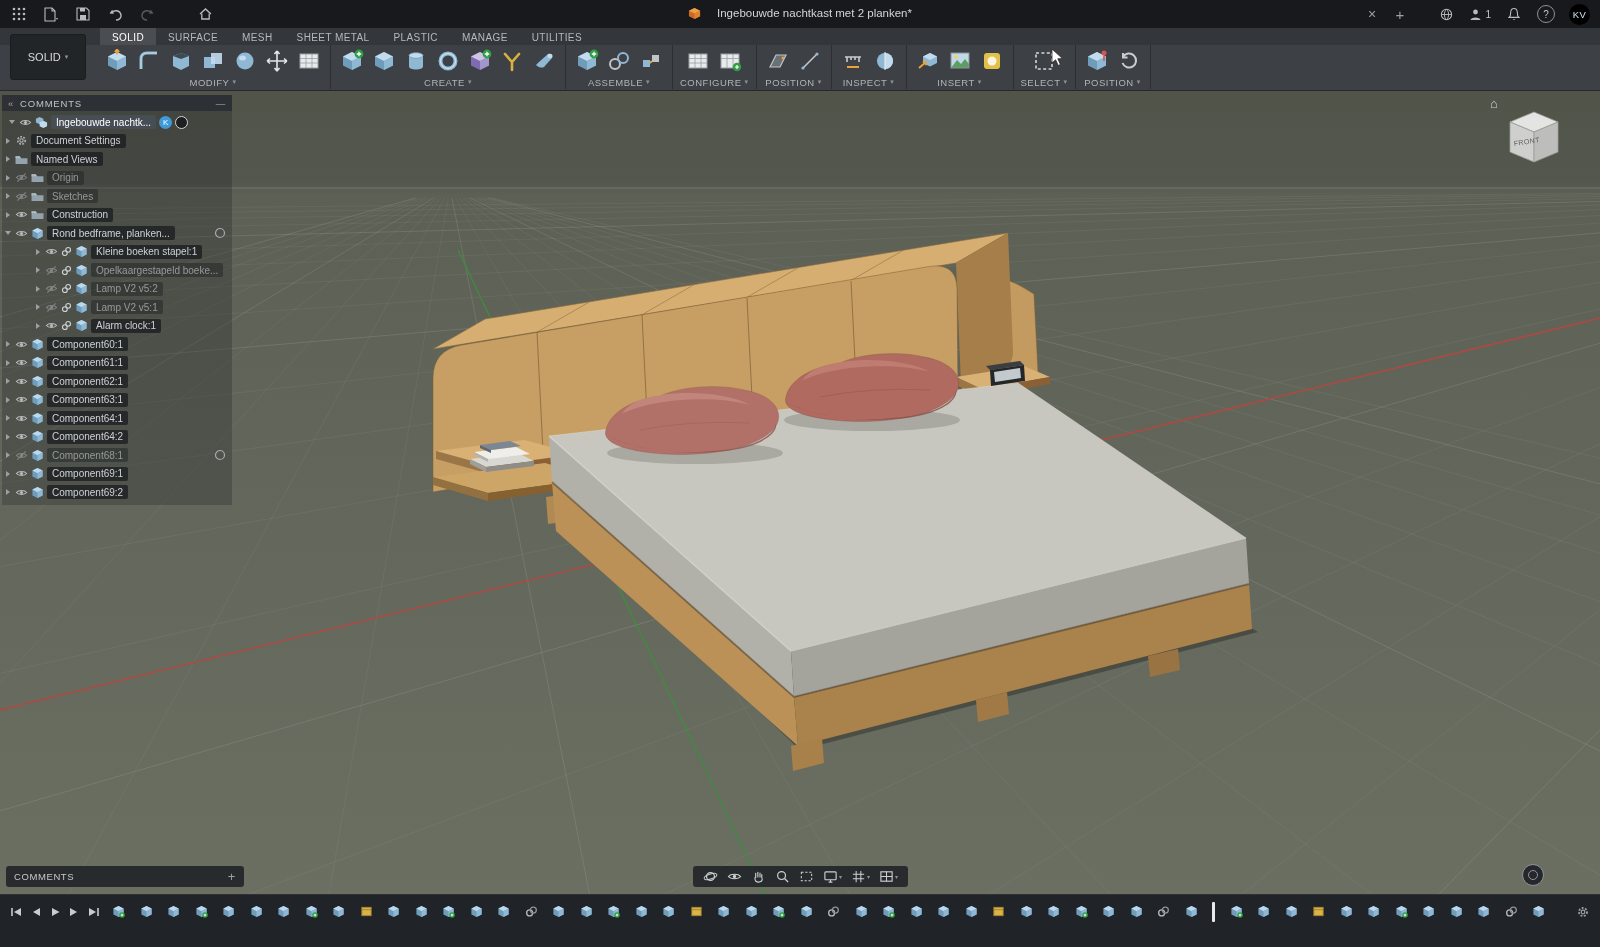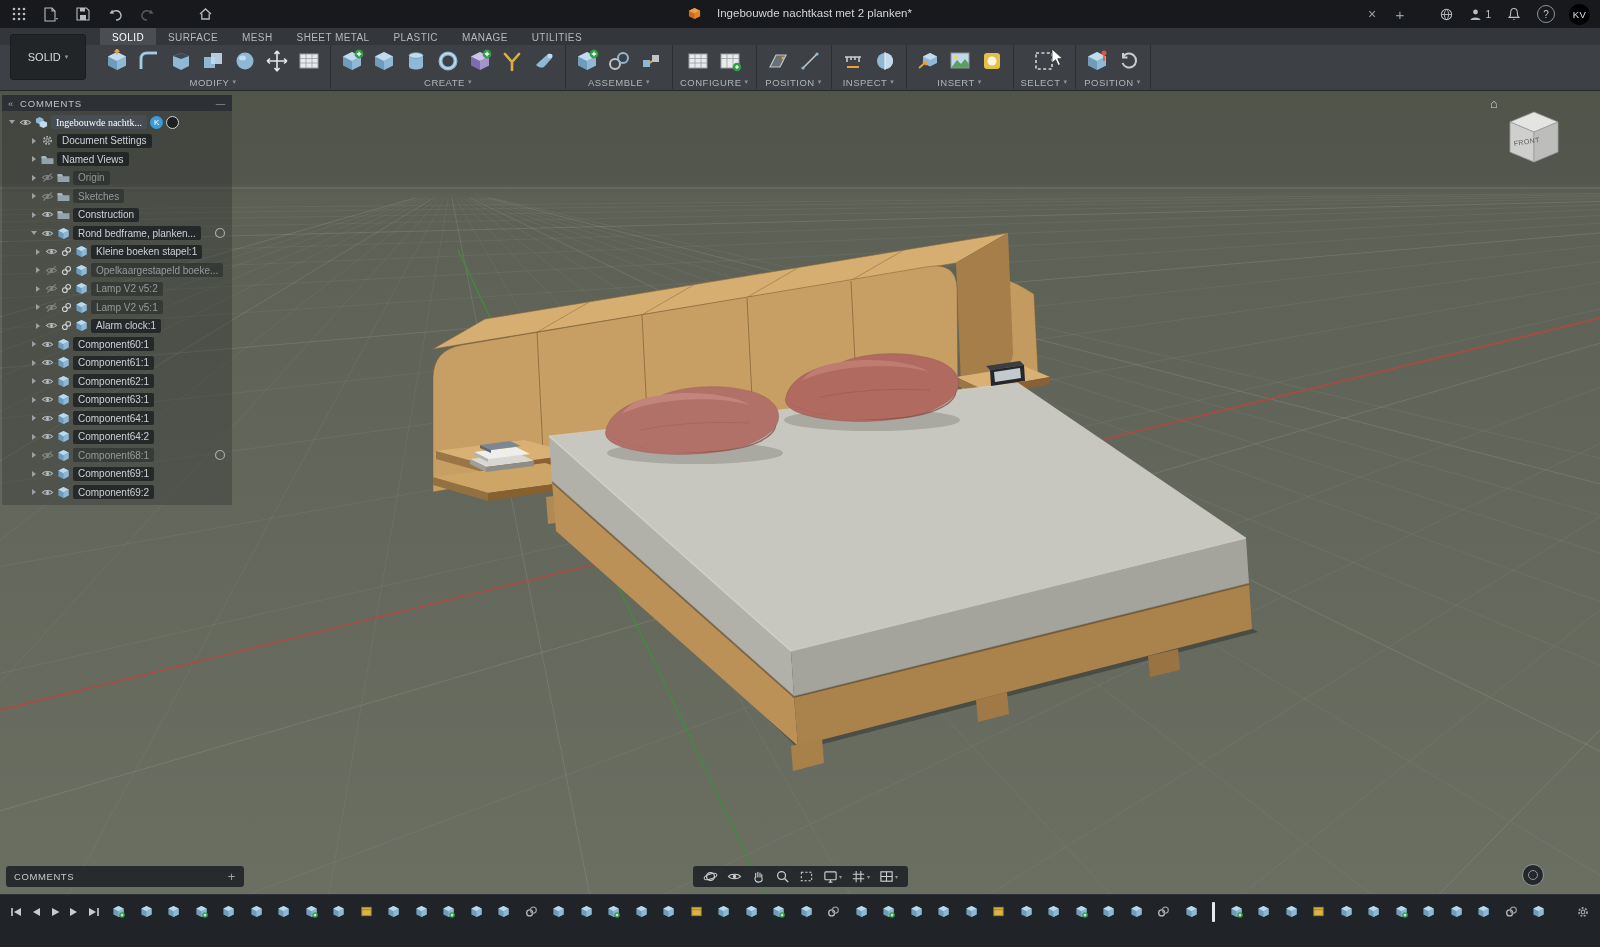--- a/index.html
+++ b/index.html
@@ -46,25 +46,25 @@
   
   .browser{position:absolute;top:95px;left:2px;width:230px;z-index:10;font-size:10px;color:#ced2d5;}
   .bheader{height:16px;background:rgba(42,46,51,.92);display:flex;align-items:center;padding:0 6px;
            letter-spacing:.8px;font-size:9.5px;color:#c0c4c7;}
   .bcollapse{margin-right:6px;color:#9aa0a4;}
   .bmin{margin-left:auto;color:#9aa0a4;}
   .brows{background:rgba(33,36,40,.30);padding:2px 0 3px 0;}
   .brow{height:18.5px;display:flex;align-items:center;gap:3px;padding-right:6px;}
   .brow .chev{width:0;height:0;border-left:4px solid #9aa0a4;border-top:3.5px solid transparent;border-bottom:3.5px solid transparent;flex:none;margin:0 2px;}
   .brow .chev.exp{transform:rotate(90deg);}
-  .lv0{padding-left:6px;} .lv1{padding-left:28px;} .lv2{padding-left:32px;}
+  .lv0{padding-left:6px;} .lv1{padding-left:2px;} .lv2{padding-left:32px;}
   .bicon{flex:none;display:flex;align-items:center;}
   .chip{background:rgba(26,29,32,.78);padding:1.5px 5px;border-radius:2px;white-space:nowrap;overflow:hidden;
         text-overflow:ellipsis;max-width:150px;}
-  .brow.root .chip{background:#474d54;color:#fff;font-family:Liberation Serif, serif;}
+  .brow.root .chip{background:#474d54;color:#fff;}
   .badge-k{width:13px;height:13px;border-radius:50%;background:#3f9bd8;color:#fff;font-size:8px;
            display:flex;align-items:center;justify-content:center;flex:none;}
   .badge-ring{width:13px;height:13px;border-radius:50%;background:#1d1f21;border:1.5px solid #cfd3d6;box-sizing:border-box;flex:none;}
   .rbadge{margin-left:auto;display:flex;align-items:center;}
   .dim{opacity:.55;}
   
   .comments{position:absolute;left:6px;top:866px;width:222px;height:21px;background:rgba(36,39,43,.94);border-radius:3px;
             z-index:12;display:flex;align-items:center;padding:0 8px;font-size:9.5px;letter-spacing:.6px;color:#c6c9cb;}
   .comments .plus{margin-left:auto;color:#9da1a4;font-size:13px;}
   .navbar{position:absolute;left:693px;top:866px;height:21px;background:rgba(36,39,43,.94);border-radius:3px;z-index:12;

